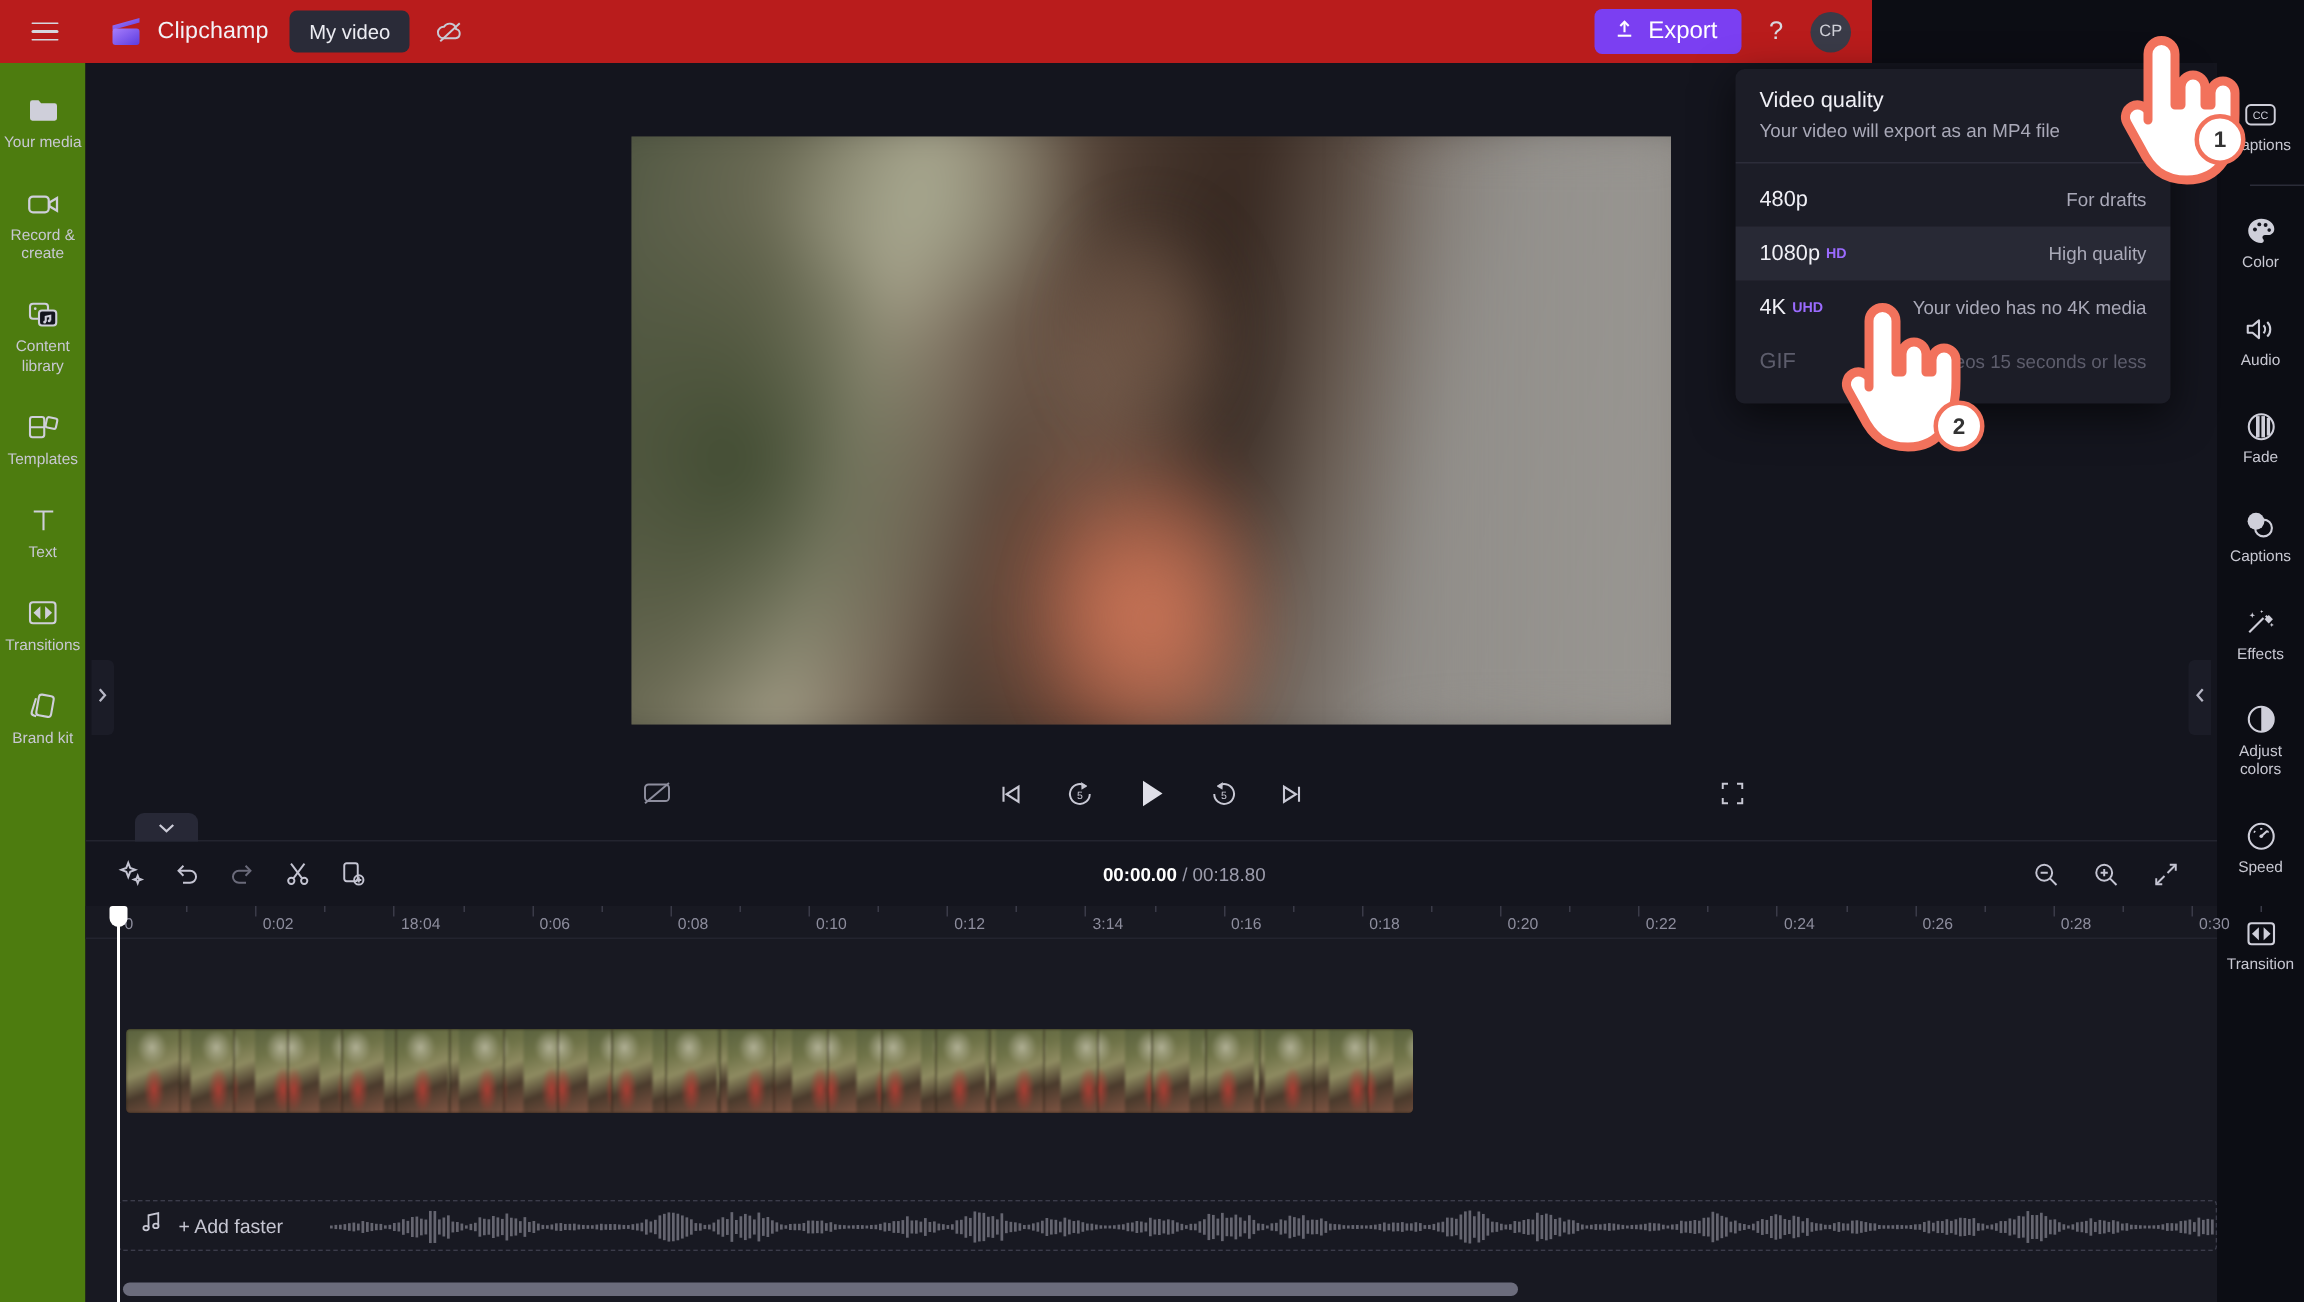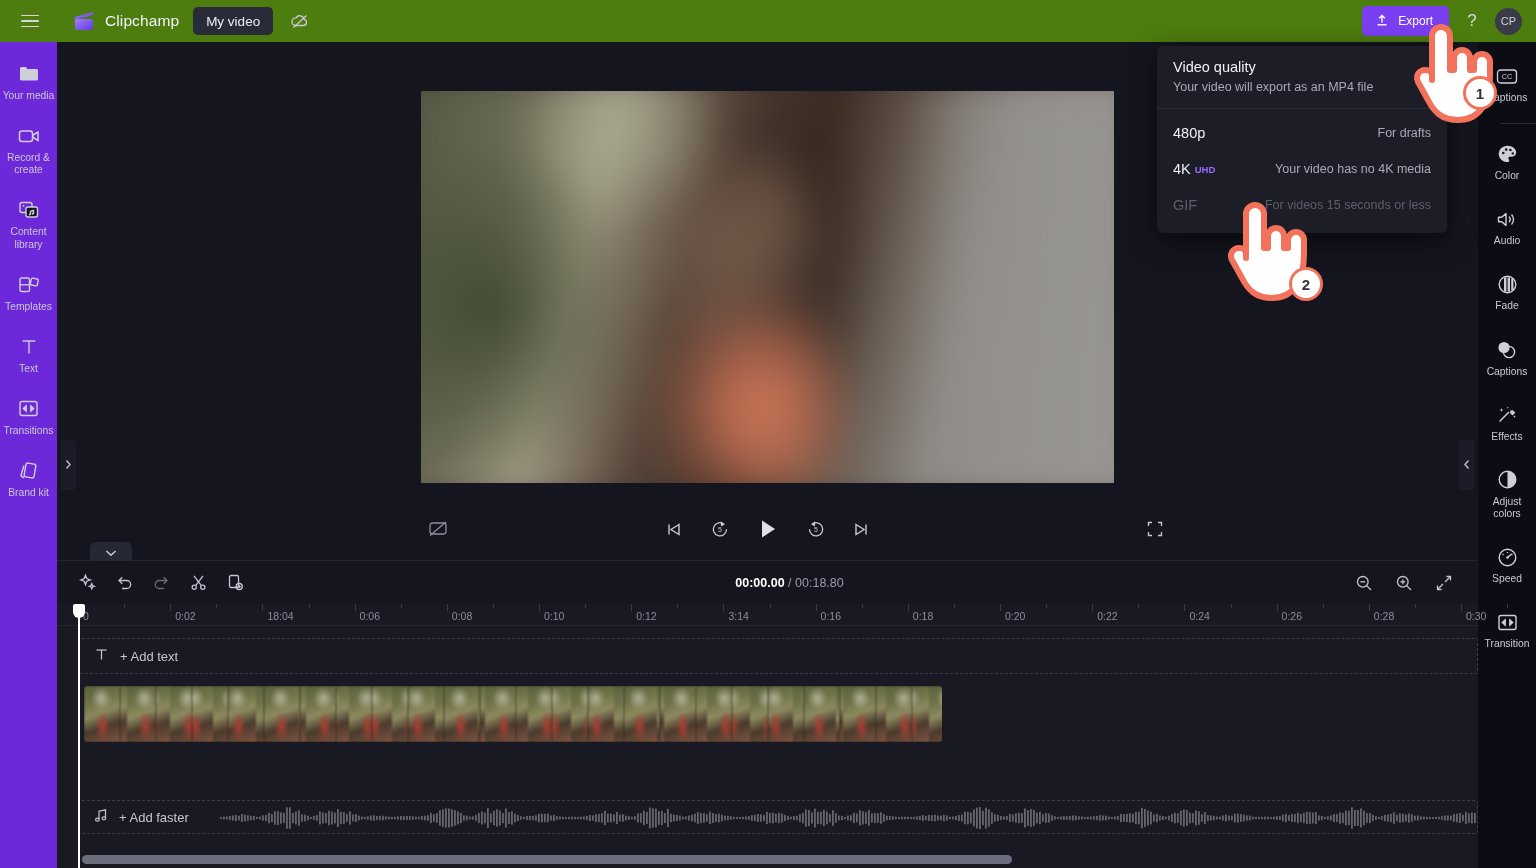--- a/index.html
+++ b/index.html
@@ -7,22 +7,22 @@
     width: 1536px; height: 868px;
     background: #0c0d14;
     font-family: "Liberation Sans", sans-serif;
     color: #e8e8ef;
     overflow: hidden;
   }
   #app { position: relative; width: 1536px; height: 868px; }
 
   
   .topbar {
-    position: absolute; top: 0; left: 0; width: 1536px; height: 42px;
-    background: #4d7c0f;
+    position: absolute; top: 0; left: 0; width: 1248px; height: 42px;
+    background: #b91c1c;
     display: flex; align-items: center;
     z-index: 40;
   }
   .hamburger {
     width: 44px; height: 42px; display: flex; flex-direction: column;
     align-items: center; justify-content: center; gap: 4px;
     cursor: pointer; margin-left: 8px;
   }
   .hamburger i { display:block; width: 18px; height: 1.6px; background: #d6d6de; border-radius: 1px; }
 
@@ -33,36 +33,36 @@
   .proj-chip {
     margin-left: 14px; height: 28px; padding: 0 13px;
     display: flex; align-items: center; border-radius: 5px;
     background: #2a2b38; font-size: 13.5px; color: #ececf2; cursor: pointer;
   }
   .cloud-off { margin-left: 14px; width: 26px; height: 26px; display:flex;align-items:center;justify-content:center; cursor: pointer; }
 
   .topbar-right { margin-left: auto; display: flex; align-items: center; gap: 10px; padding-right: 14px; }
   .export-btn {
     height: 30px; padding: 0 16px 0 13px; border-radius: 5px;
-    background: #7b3ff2; color: #fff; font-size: 12px;
+    background: #7b3ff2; color: #fff; font-size: 16px;
     display: flex; align-items: center; gap: 9px; cursor: pointer; border: none;
     font-family: "Liberation Sans", sans-serif;
   }
   .help-btn { width: 26px; height: 26px; display:flex;align-items:center;justify-content:center;
     font-size: 17px; color: #d8d8e0; cursor: pointer; }
   .avatar {
     width: 27px; height: 27px; border-radius: 50%; background: #3a3b48;
     display: flex; align-items: center; justify-content: center;
     font-size: 11px; color: #d0d0d8; cursor: pointer;
   }
 
   
   .left-rail {
     position: absolute; left: 0; top: 42px; width: 57px; height: 826px;
-    background: #6d28d9; display: flex; flex-direction: column;
+    background: #4d7c0f; display: flex; flex-direction: column;
     align-items: center; padding-top: 12px;
   }
   .rail-item {
     width: 57px; padding: 9px 2px 7px; display: flex; flex-direction: column;
     align-items: center; gap: 5px; cursor: pointer; margin-bottom: 7px;
   }
   .rail-item .lbl { font-size: 10.3px; color: #c8c8d2; text-align: center; line-height: 1.18; }
   .rail-ico { width: 22px; height: 22px; display:flex;align-items:center;justify-content:center; }
 
   
@@ -735,29 +735,20 @@
           <i></i>
           <span class="lbl">0:30</span>
         </div>
         <div class="tick minor" style="left: 1450.1px;">
           <i></i>
         </div>
       </div>
 
     <div class="track-area">
 
-      <div class="track track-text">
-        <span>
-          <svg width="15" height="15" viewBox="0 0 15 15" fill="none" stroke="#c6c6d2" stroke-width="1.2">
-            <line x1="2.5" y1="3" x2="12.5" y2="3"></line>
-              <line x1="7.5" y1="3" x2="7.5" y2="12.5"></line>
-          </svg>
-        </span>
-        <span class="t-lbl">+ Add text</span>
-      </div>
 
       <div class="clip-video">
         <div class="filmstrip" id="filmstrip">
             <div class="frame" style="background-position: 0px 0px;"></div>
             <div class="frame" style="background-position: 7px 0px;"></div>
             <div class="frame" style="background-position: 14px 0px;"></div>
             <div class="frame" style="background-position: 21px 0px;"></div>
             <div class="frame" style="background-position: 28px 0px;"></div>
             <div class="frame" style="background-position: 35px 0px;"></div>
             <div class="frame" style="background-position: 42px 0px;"></div>
@@ -1228,20 +1219,25 @@
       <div class="dd-sub">Your video will export as an MP4 file</div>
     </div>
     <div class="dd-list">
 
       <div class="dd-row">
         <span class="name">480p</span>
         <span class="desc">For drafts</span>
       </div>
 
 
+      <div class="dd-row hl">
+        <span class="name">1080p</span>
+        <span class="badge">HD</span>
+        <span class="desc">High quality</span>
+      </div>
 
       <div class="dd-row">
         <span class="name">4K</span>
         <span class="badge">UHD</span>
         <span class="desc">Your video has no 4K media</span>
       </div>
 
       <div class="dd-row disabled">
         <span class="name">GIF</span>
         <span class="desc">For videos 15 seconds or less</span>

